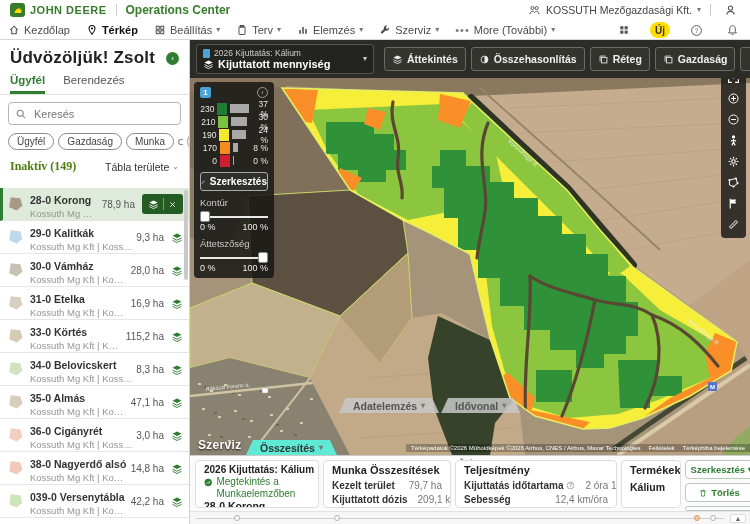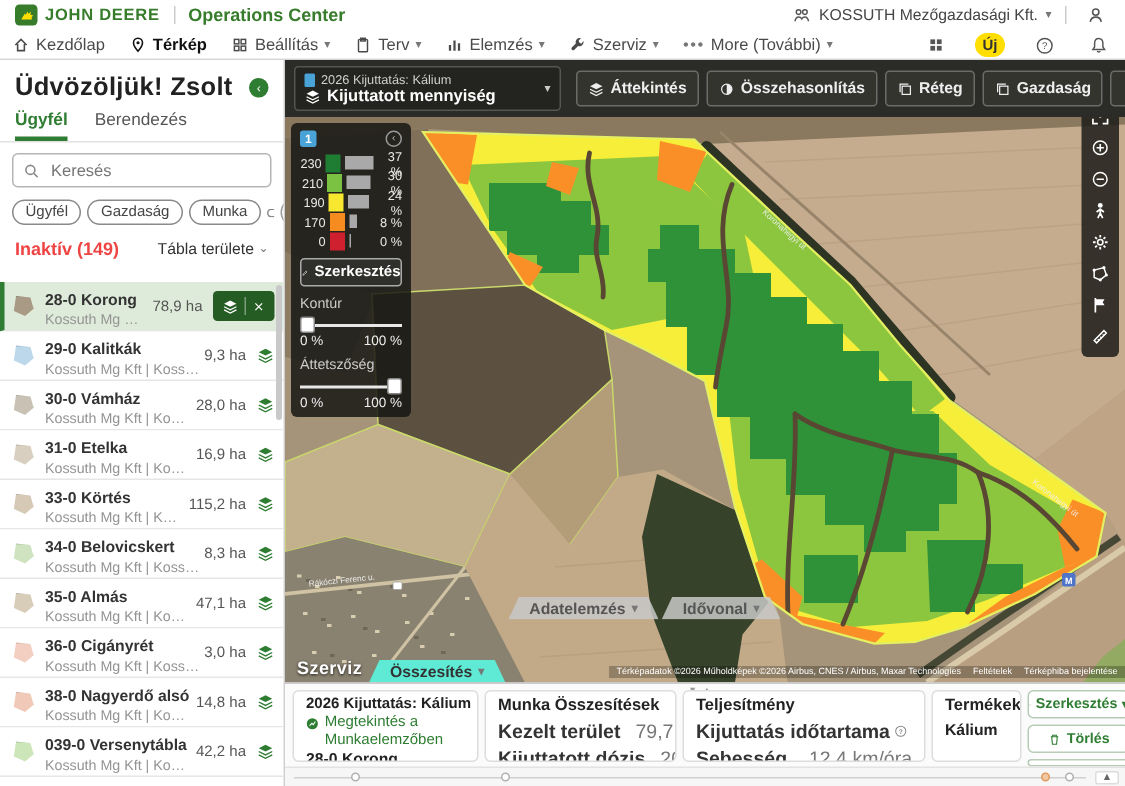--- a/index.html
+++ b/index.html
@@ -32,21 +32,21 @@
   #sbtabs{display:flex;gap:18px;padding:4px 10px 0 10px;border-bottom:1px solid #e2e2e2;}
   .sbtab{font-size:11.5px;padding-bottom:5px;color:#555;}
   .sbtab.active{color:#2F7D32;font-weight:bold;border-bottom:3px solid #2F7D32;}
   #searchwrap{margin:7px 8px 0 8px;height:23px;border:1px solid #b5b5b5;border-radius:4px;display:flex;align-items:center;padding:0 6px;gap:5px;color:#888;}
   #searchwrap input{border:none;outline:none;font-size:11px;width:130px;color:#333;font-family:"Liberation Sans",sans-serif;}
   #chiprow{display:flex;align-items:center;gap:4px;padding:7px 8px 0 8px;}
   .chip{border:1px solid #8a8a8a;border-radius:10px;font-size:10px;color:#444;padding:2px 8px;white-space:nowrap;}
   .chip.frag{width:9px;padding:2px 0 2px 4px;border-right:none;border-radius:10px 0 0 10px;overflow:hidden;}
   .roundbtn{width:19px;height:19px;border:1px solid #9a9a9a;border-radius:50%;display:flex;align-items:center;justify-content:center;color:#555;background:#fff;flex:0 0 auto;}
   #sectionrow{display:flex;align-items:center;justify-content:space-between;padding:8px 10px 4px 10px;}
-  #sectionrow .sect{font-size:12px;font-weight:bold;color:#ef4444;}
+  #sectionrow .sect{font-size:12px;font-weight:bold;color:#4d7c0f;font-family:Liberation Serif, serif;}
   #sectionrow .sort{font-size:10.5px;color:#333;display:flex;align-items:center;gap:3px;}
   #fieldlist{position:absolute;left:0;top:148px;right:0;bottom:0;overflow:hidden;}
   .frow{position:relative;height:33px;border-bottom:1px solid #e6e6e6;display:flex;align-items:center;padding:0 6px 0 8px;background:#fff;}
   .frow.selected{background:#DFEBDA;border-left:3px solid #2F7D32;padding-left:5px;}
   .fshape{width:15px;height:15px;flex:0 0 15px;margin-right:7px;clip-path:polygon(18% 6%,82% 12%,96% 62%,58% 94%,8% 72%);border:1px solid rgba(0,0,0,.15);}
   .ftxt{flex:1;min-width:0;}
   .fname{font-size:10.5px;font-weight:bold;color:#333;white-space:nowrap;overflow:hidden;text-overflow:ellipsis;}
   .forg{font-size:9.5px;color:#949494;white-space:nowrap;overflow:hidden;text-overflow:ellipsis;}
   .farea{font-size:10px;color:#555;margin:0 7px 0 3px;white-space:nowrap;}
   .fstack{color:#2F7D32;flex:0 0 auto;}
@@ -96,21 +96,21 @@
 
   
   #panel{position:absolute;left:190px;bottom:0;right:0;height:69px;background:#fbfbfb;border-top:1px solid #ccc;z-index:15;}
   .card{position:absolute;top:4px;height:48px;background:#fff;border:1px solid #ddd;border-radius:4px;padding:3px 8px;overflow:hidden;}
   #card-job{left:5px;width:124px;}
   #card-job .jtitle{font-size:10px;font-weight:bold;color:#222;white-space:nowrap;}
   .joblink{display:flex;align-items:flex-start;gap:4px;margin-top:1px;}
   .joblink .lk{font-size:10px;color:#2F7D32;line-height:1.15;}
   #card-job .jfield{font-size:10.5px;font-weight:bold;color:#222;margin-top:1px;}
   .cardhead{font-size:11px;font-weight:bold;color:#222;margin-bottom:4px;white-space:nowrap;}
-  .krow{display:flex;align-items:center;font-size:13px;margin-top:3px;white-space:nowrap;}
+  .krow{display:flex;align-items:center;font-size:10px;margin-top:3px;white-space:nowrap;}
   .krow .kl{font-weight:bold;color:#333;display:flex;align-items:center;gap:3px;}
   .krow .kv{color:#777;margin-left:auto;padding-left:10px;}
   #card-work{left:133px;width:128px;}
   #card-perf{left:265px;width:162px;}
   #card-prod{left:431px;width:60px;}
   #card-prod .pname{font-size:10.5px;font-weight:bold;color:#222;margin-top:5px;}
   #card-actions{position:absolute;left:495px;top:4px;width:68px;height:58px;}
   .gbtn{width:100%;height:19px;border:1px solid #b7cbb7;border-radius:4px;background:#fff;color:#2F7D32;font-size:9.5px;font-weight:bold;display:flex;align-items:center;justify-content:center;gap:3px;margin-bottom:4px;white-space:nowrap;}
   #panel-handle{position:absolute;left:270px;top:0px;color:#999;font-size:7px;letter-spacing:2px;}
   #scrollstrip{position:absolute;left:0;right:0;bottom:0;height:13px;background:#f6f6f6;border-top:1px solid #e3e3e3;}

